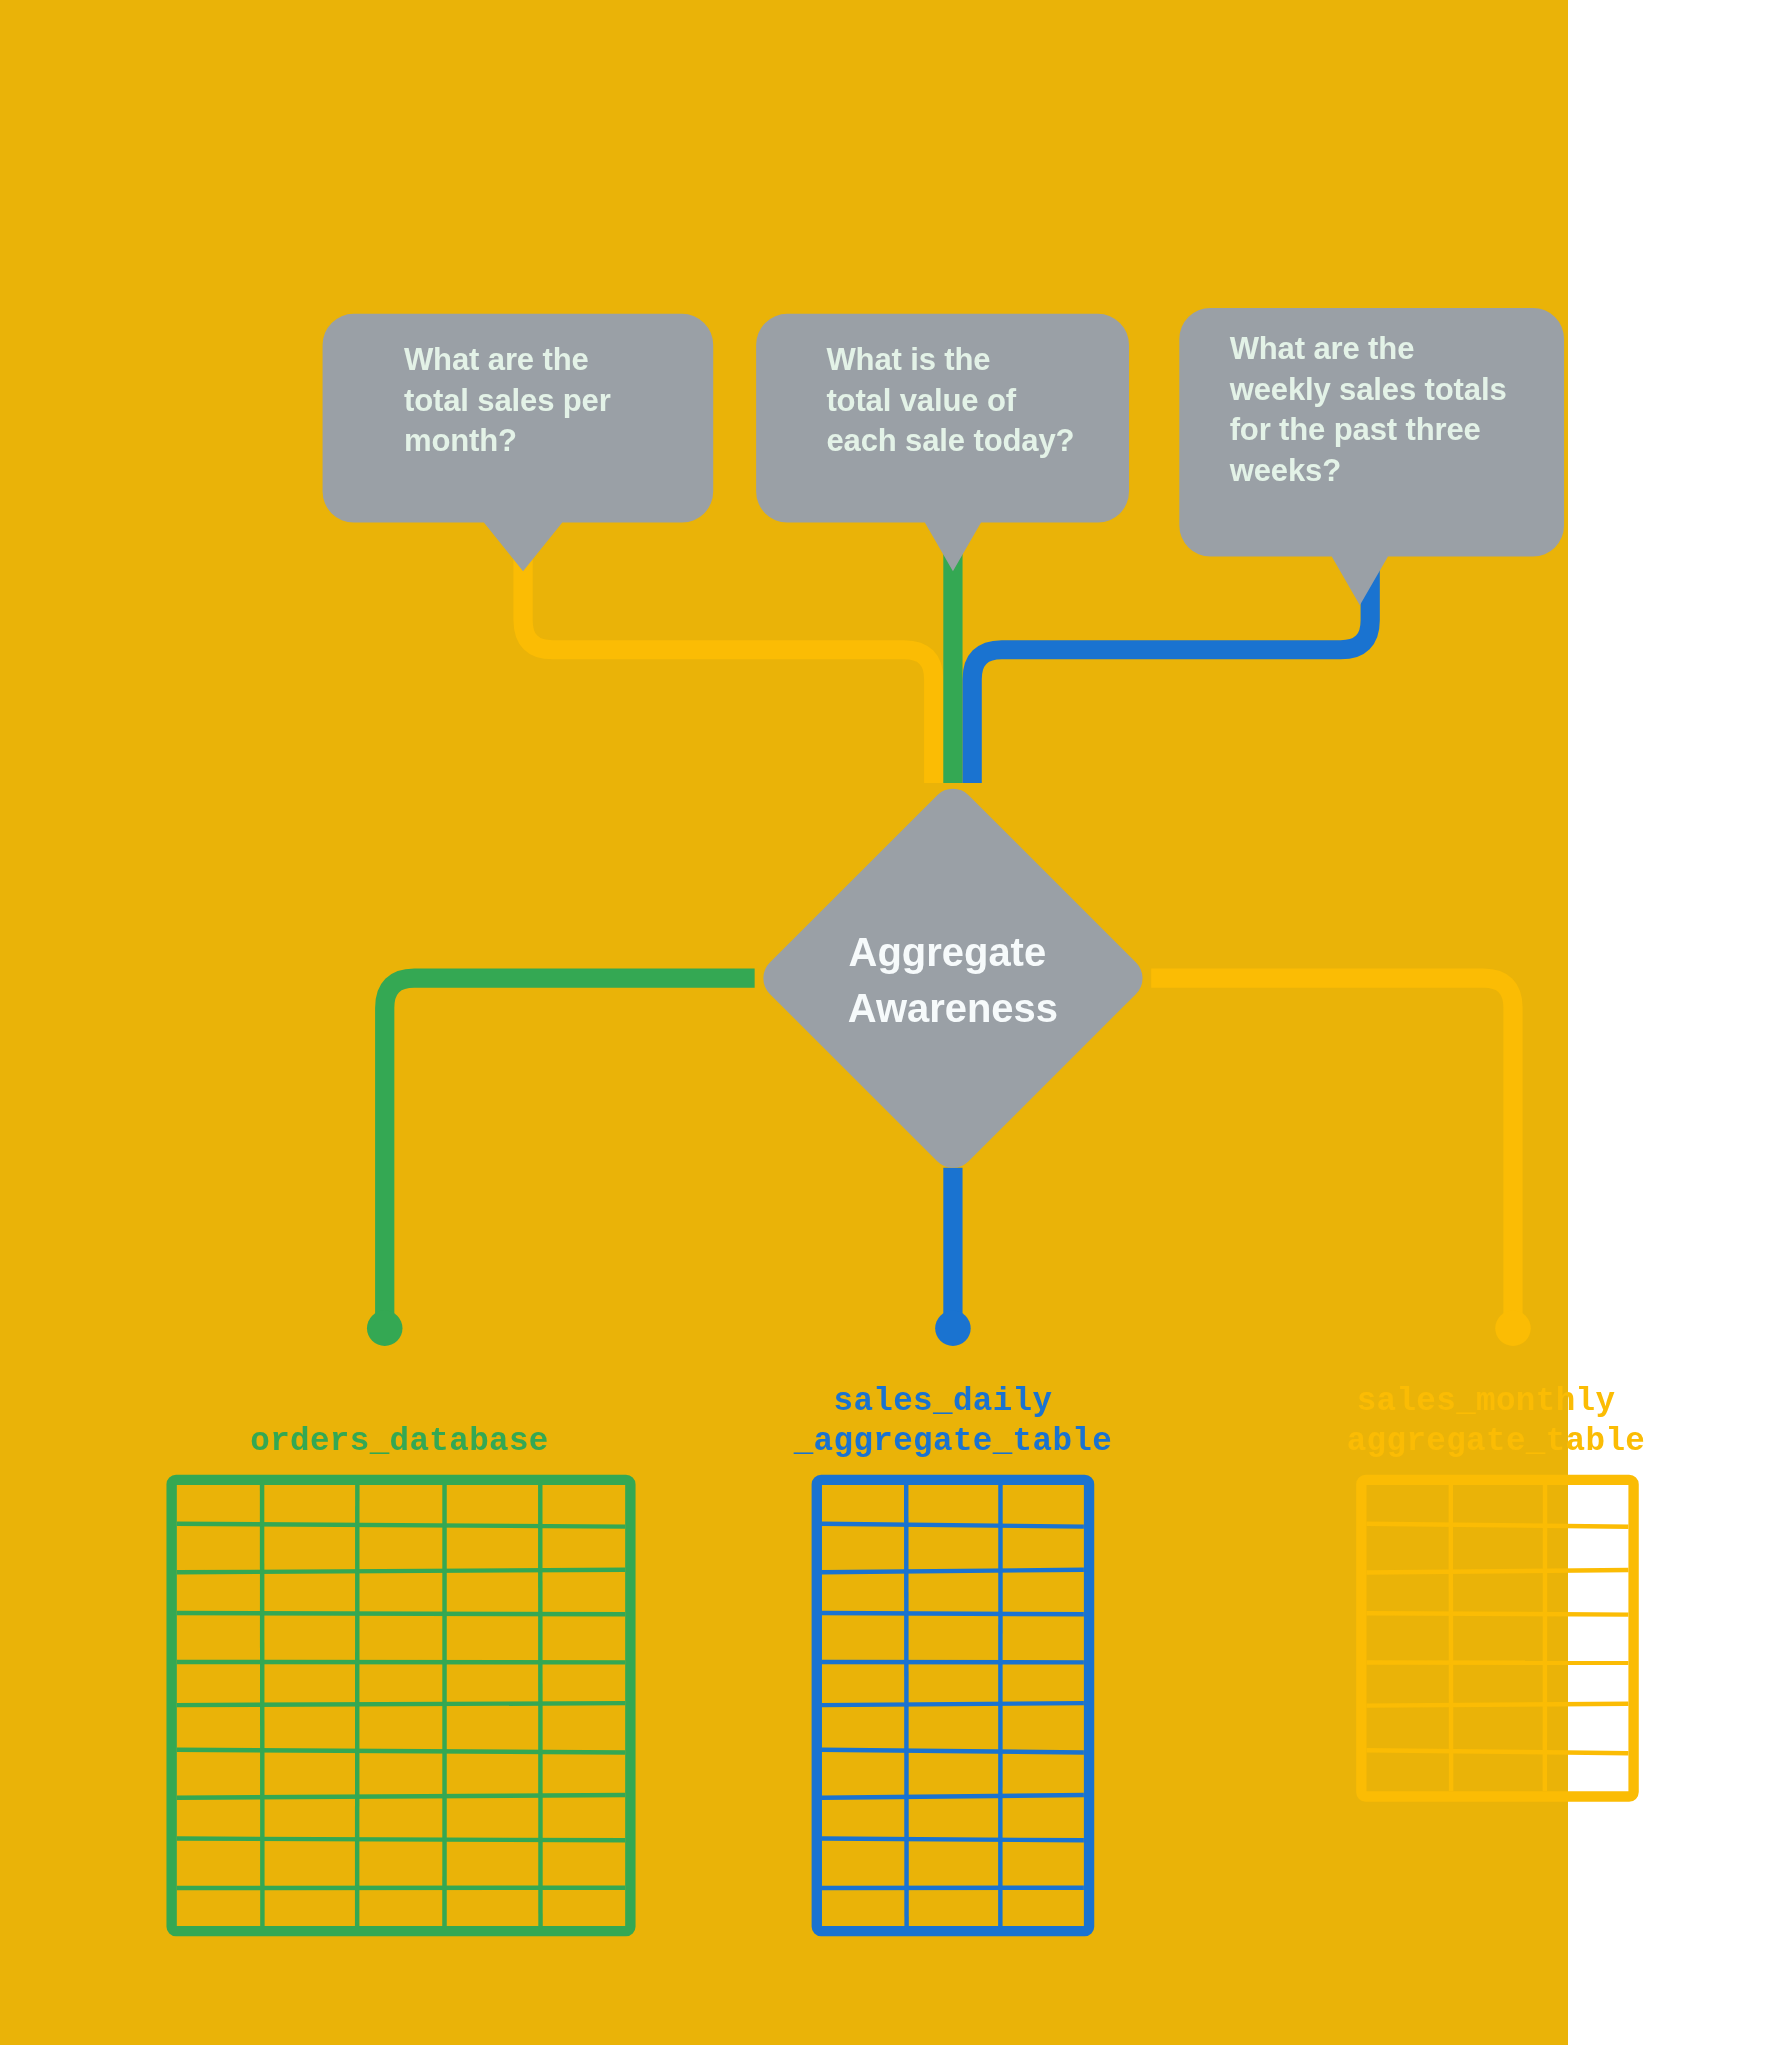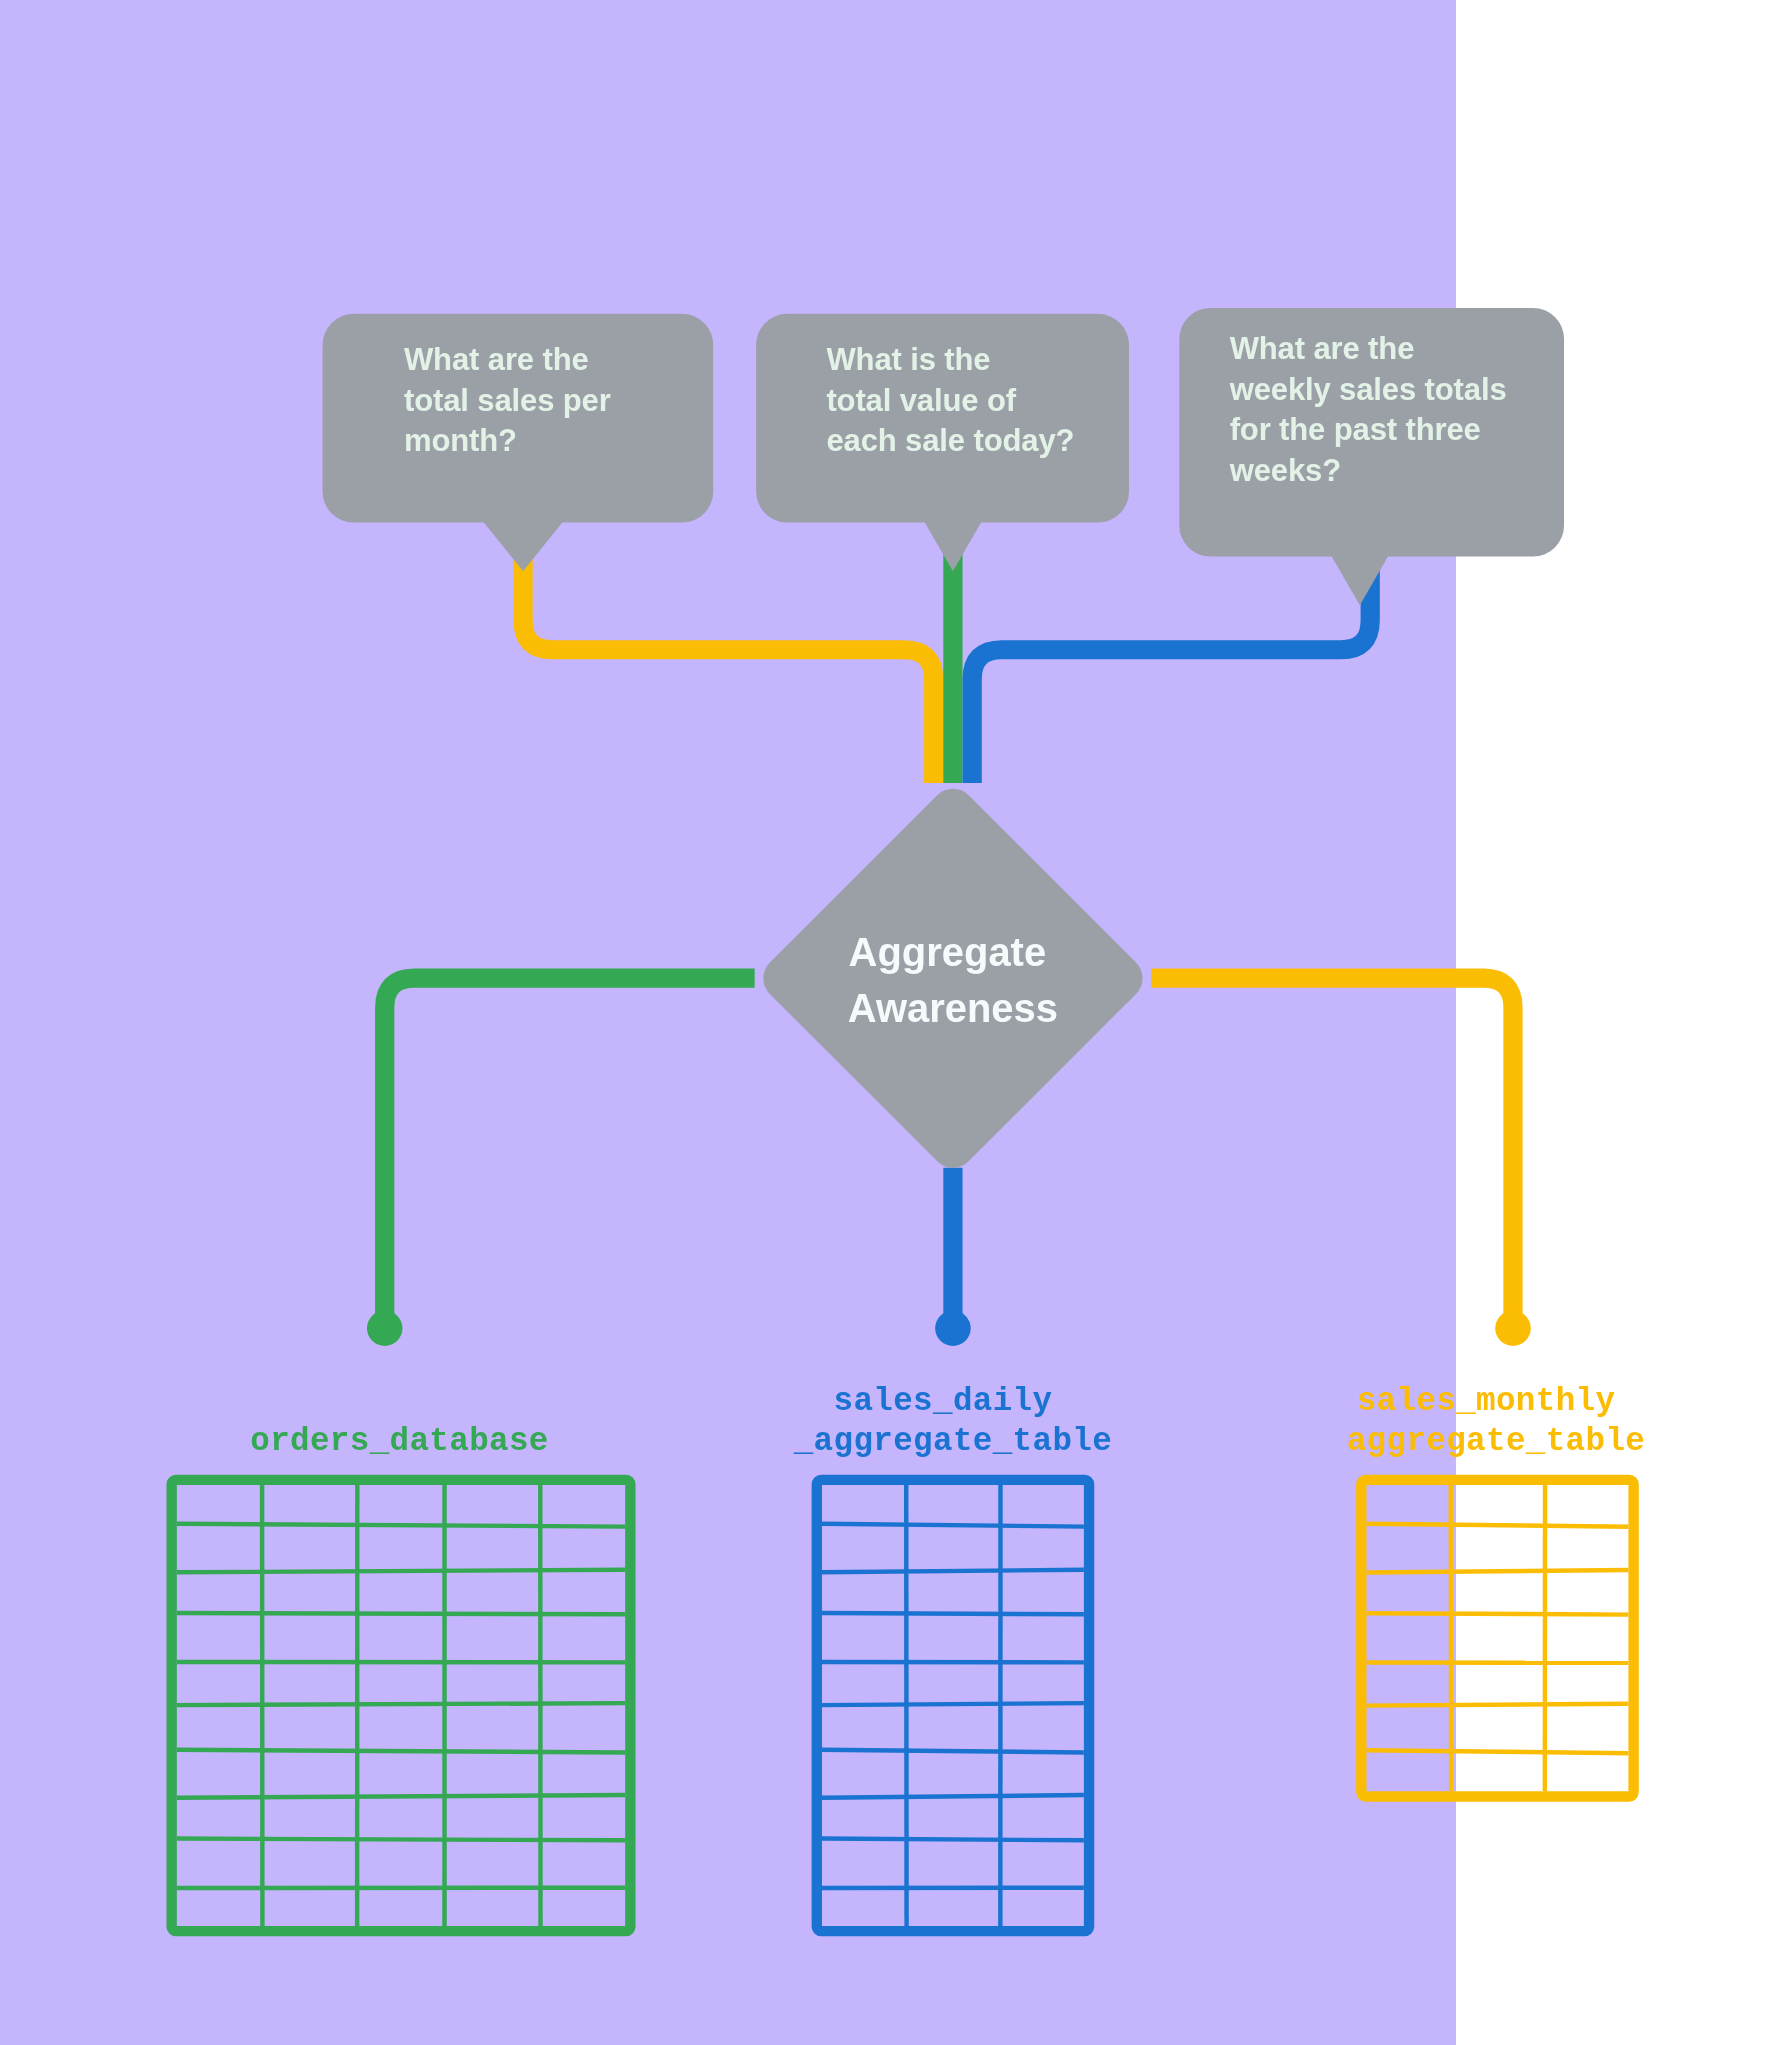--- a/index.html
+++ b/index.html
@@ -8,23 +8,23 @@
     background: #ffffff;
   }
   body {
     width: 1786px;
     height: 2046px;
     font-family: "Liberation Sans", sans-serif;
     overflow: hidden;
   }
   #diagram-root {
     position: relative;
-    width: 1456px;
+    width: 1568px;
     height: 2046px;
-    background: #c4b5fd;
+    background: #eab308;
   }
   svg.canvas {
     position: absolute;
     top: 0;
     left: 0;
     width: 1786px;
     height: 2046px;
     display: block;
   }
   .bubble-text {

